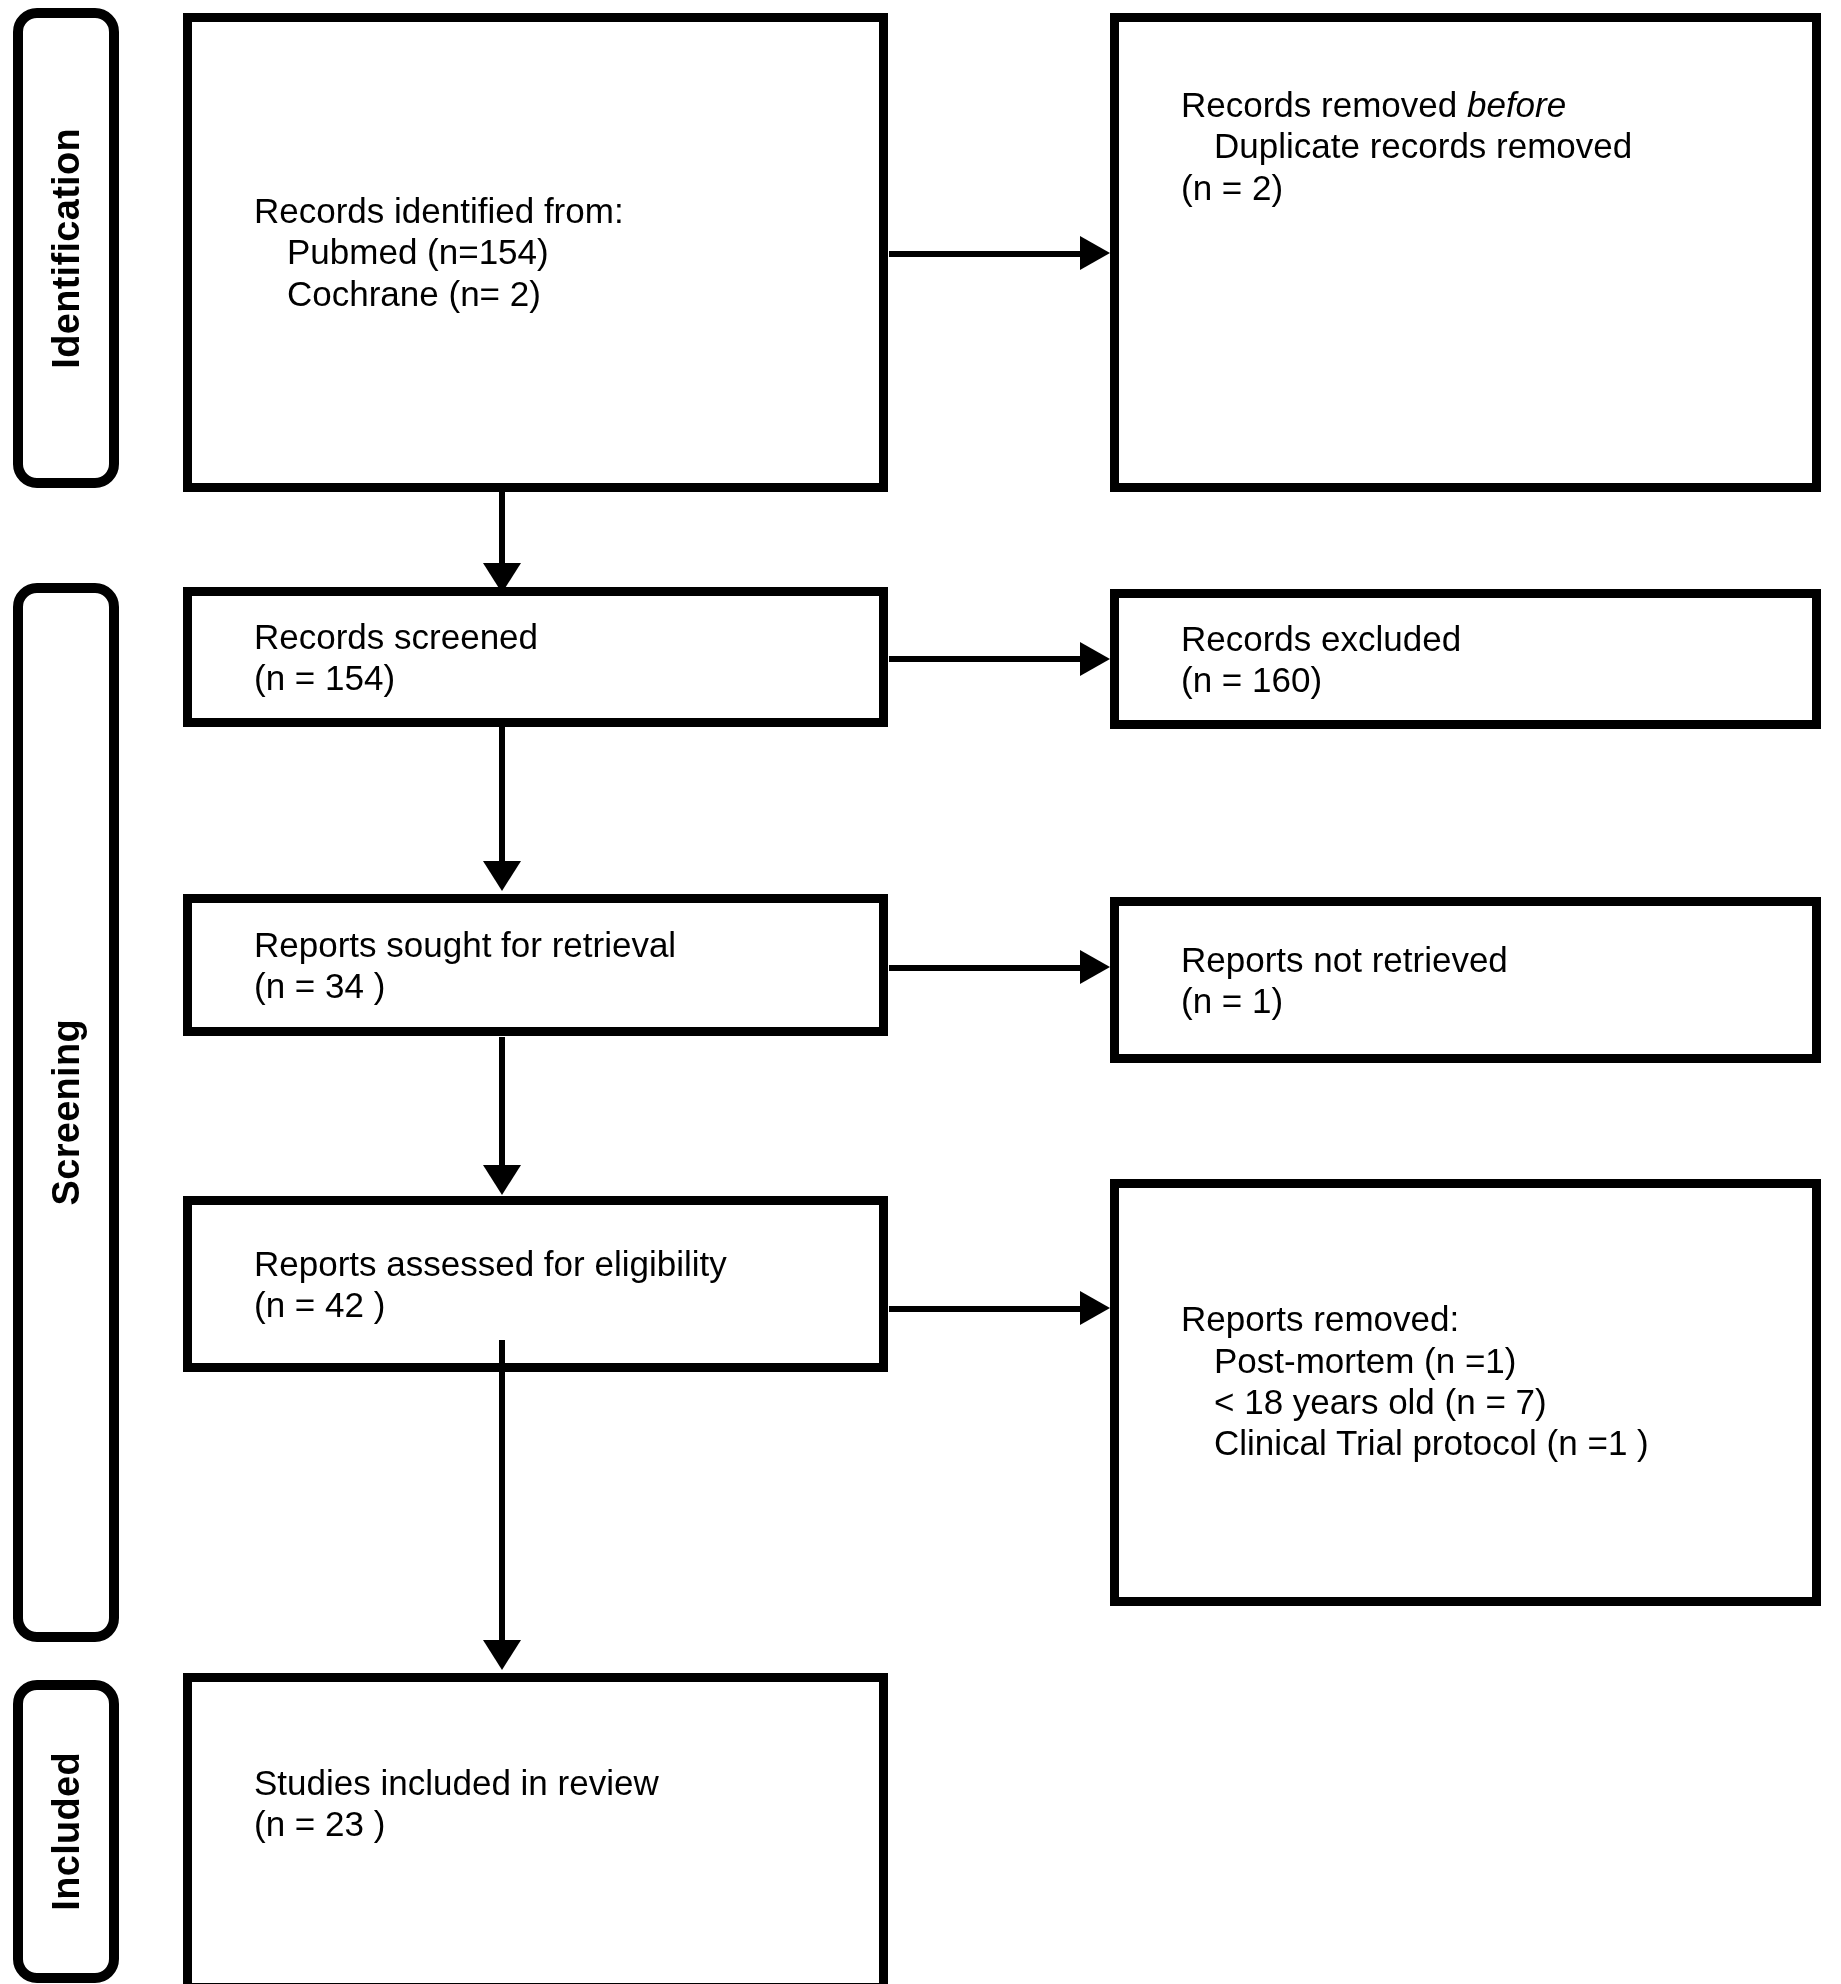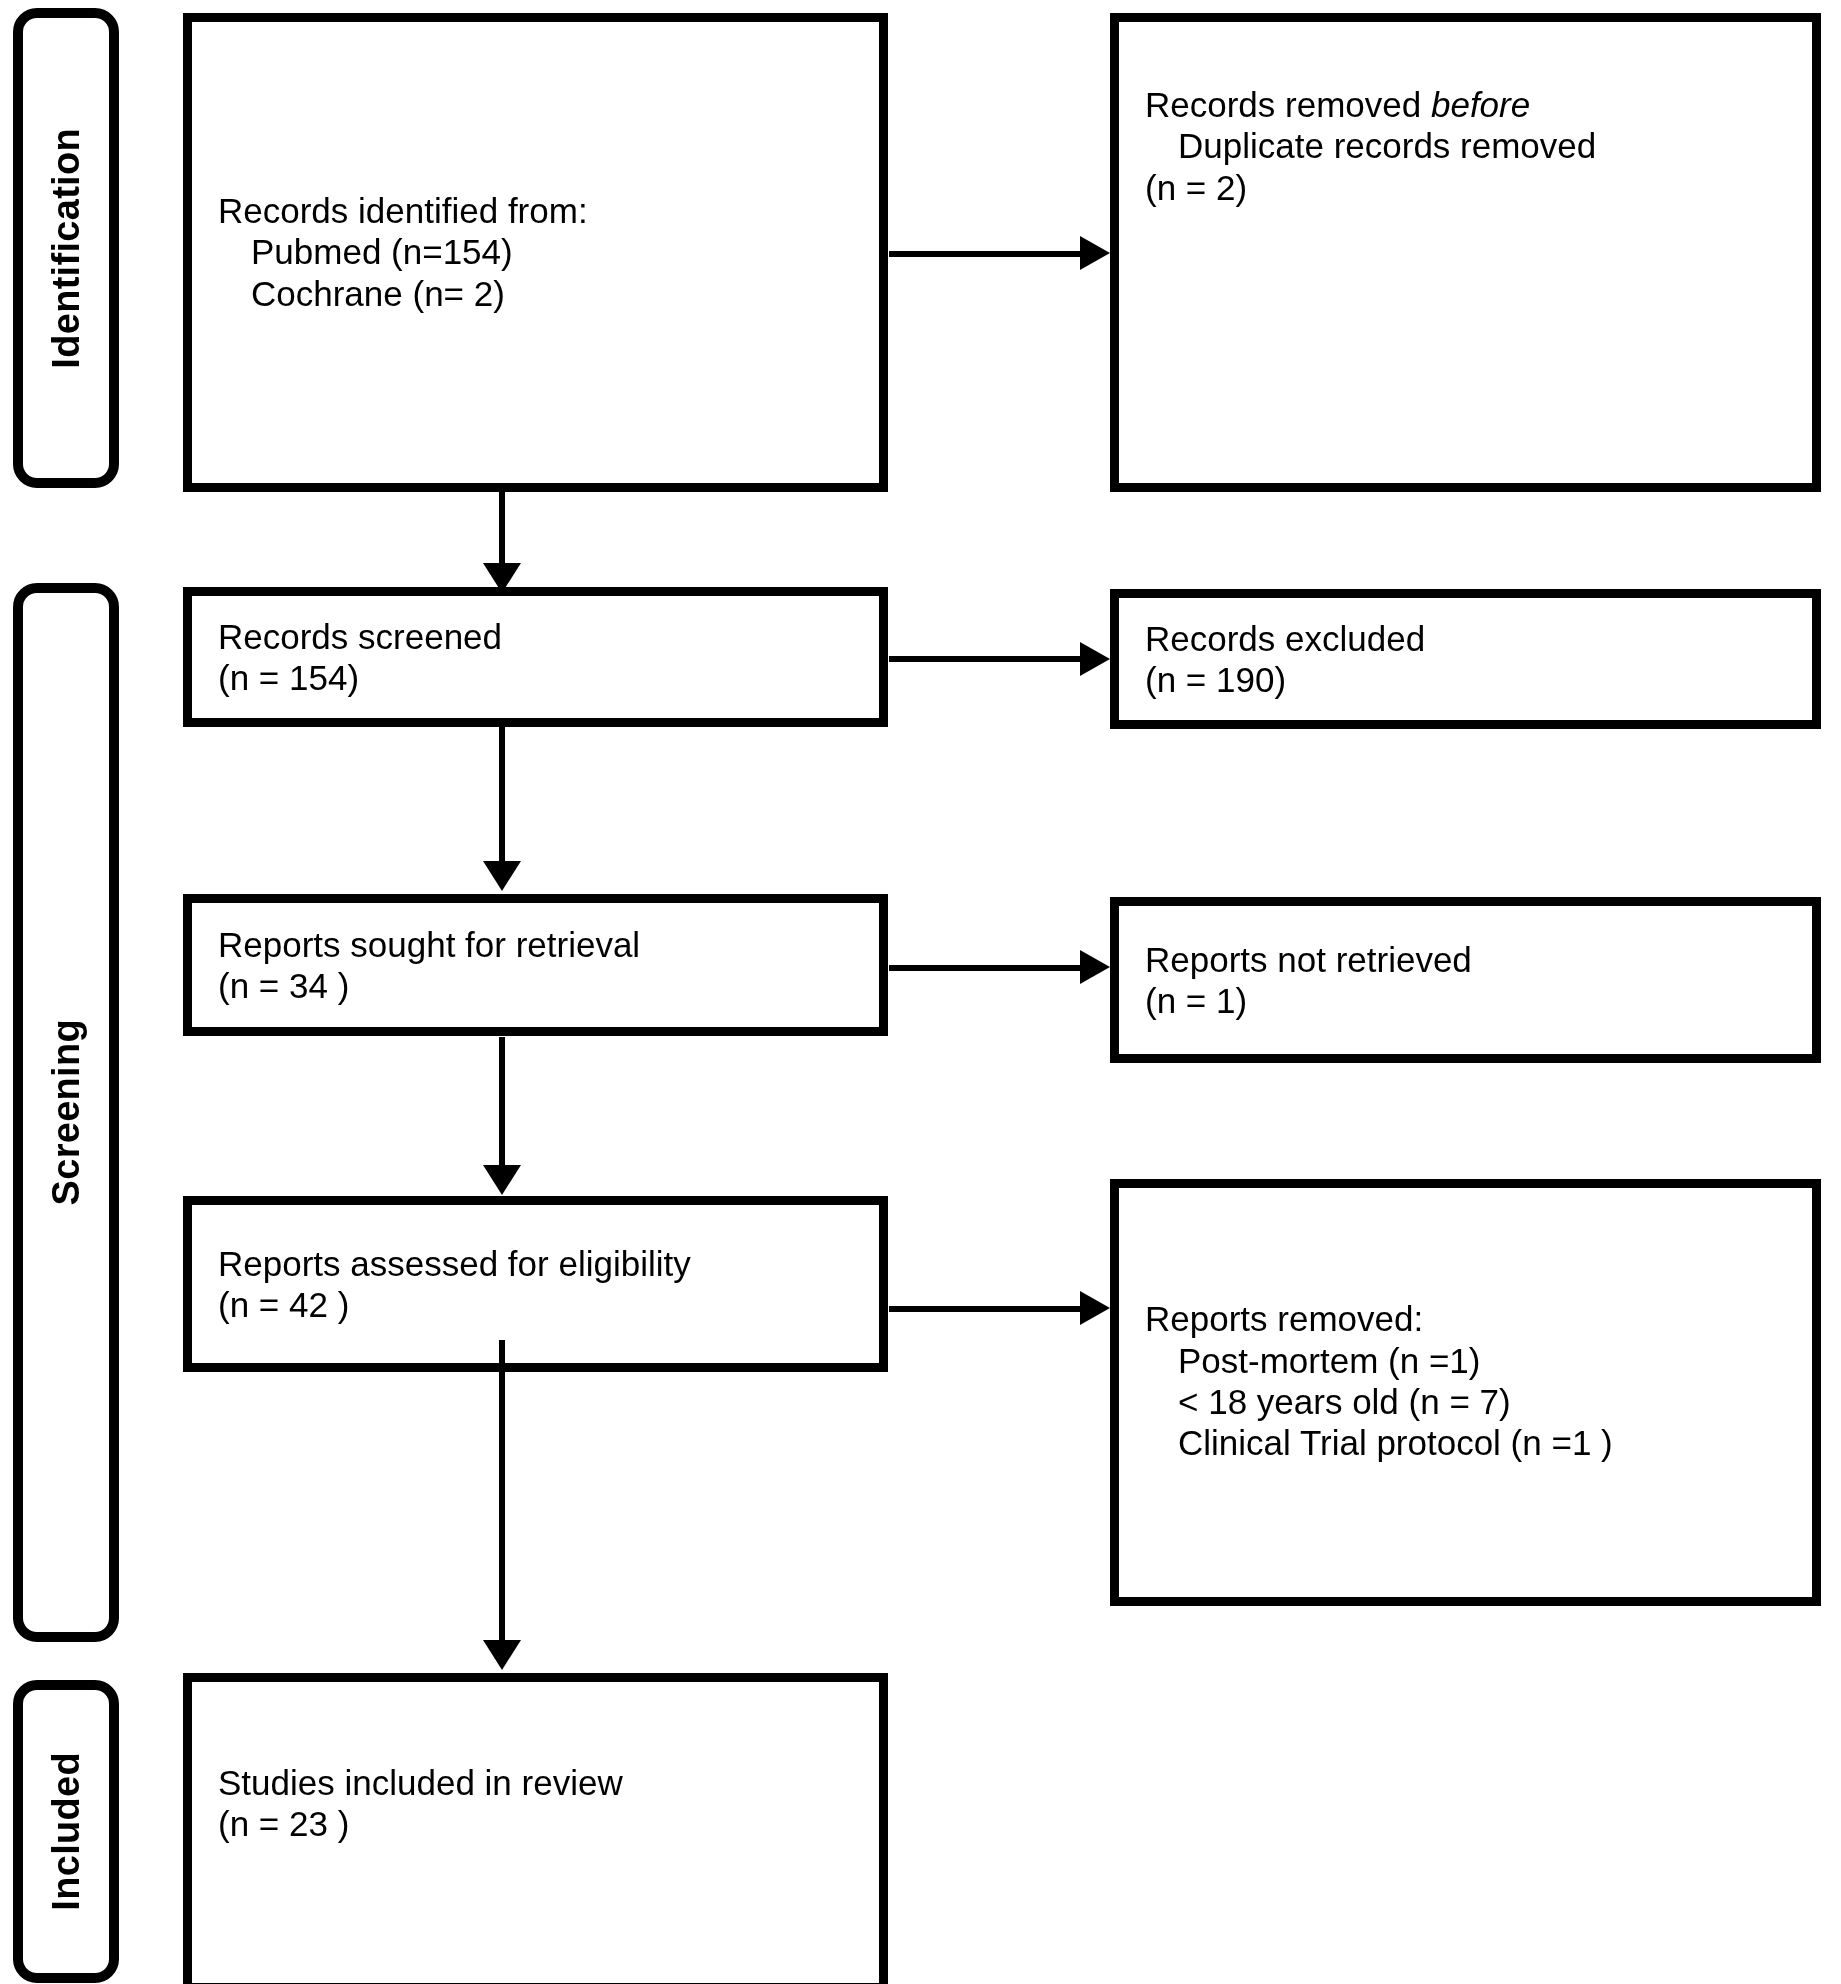--- a/index.html
+++ b/index.html
@@ -49,20 +49,21 @@
 
   
   .flow-box {
     position: absolute;
     box-sizing: border-box;
     border: 9.7px solid #000000;
     background: #ffffff;
     display: flex;
     flex-direction: column;
     justify-content: center;
+    padding-left: 36px;
   }
   .flow-box-text {
     font-size: 35px;
     line-height: 1.18;
     padding: 0 26px;
     color: #000000;
   }
   .flow-line { white-space: pre; display: block; }
   .flow-line.indent { padding-left: 33px; }
   .flow-line .ital { font-style: italic; }
@@ -166,21 +167,21 @@
   <div class="flow-box" id="box-screened">
     <div class="flow-box-text">
       <span class="flow-line">Records screened</span>
       <span class="flow-line">(n = 154)</span>
     </div>
   </div>
 
   <div class="flow-box" id="box-excluded-recs">
     <div class="flow-box-text">
       <span class="flow-line">Records excluded</span>
-      <span class="flow-line">(n = 190)</span>
+      <span class="flow-line">(n = 160)</span>
     </div>
   </div>
 
   <div class="flow-box" id="box-sought">
     <div class="flow-box-text">
       <span class="flow-line">Reports sought for retrieval</span>
       <span class="flow-line">(n = 34 )</span>
     </div>
   </div>
 

